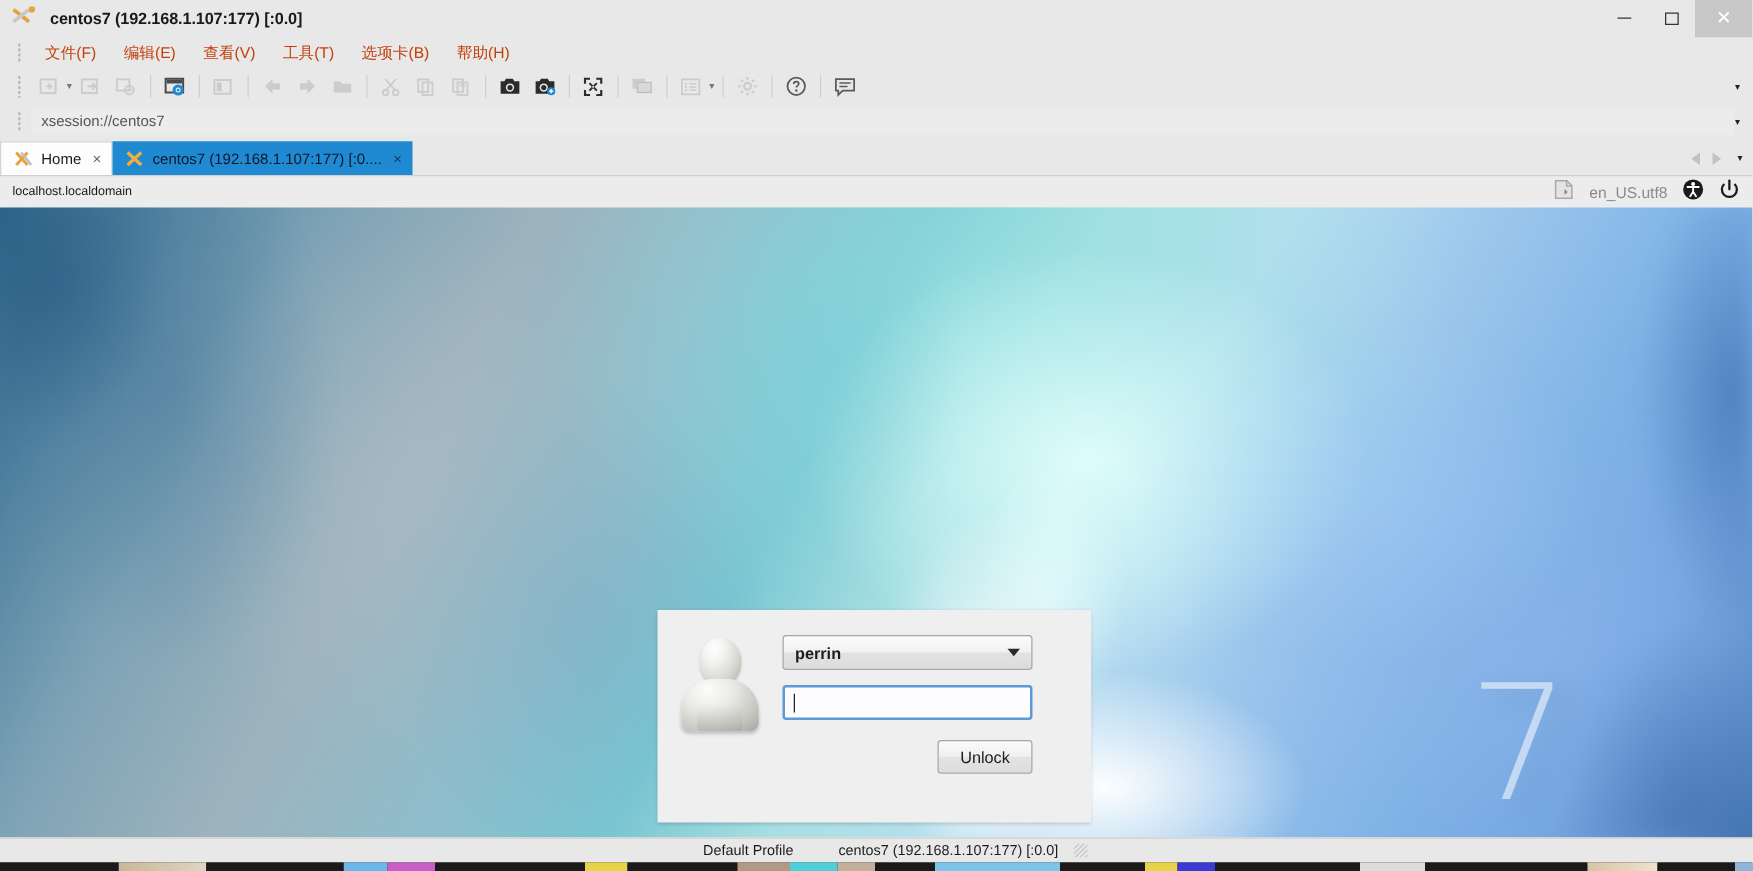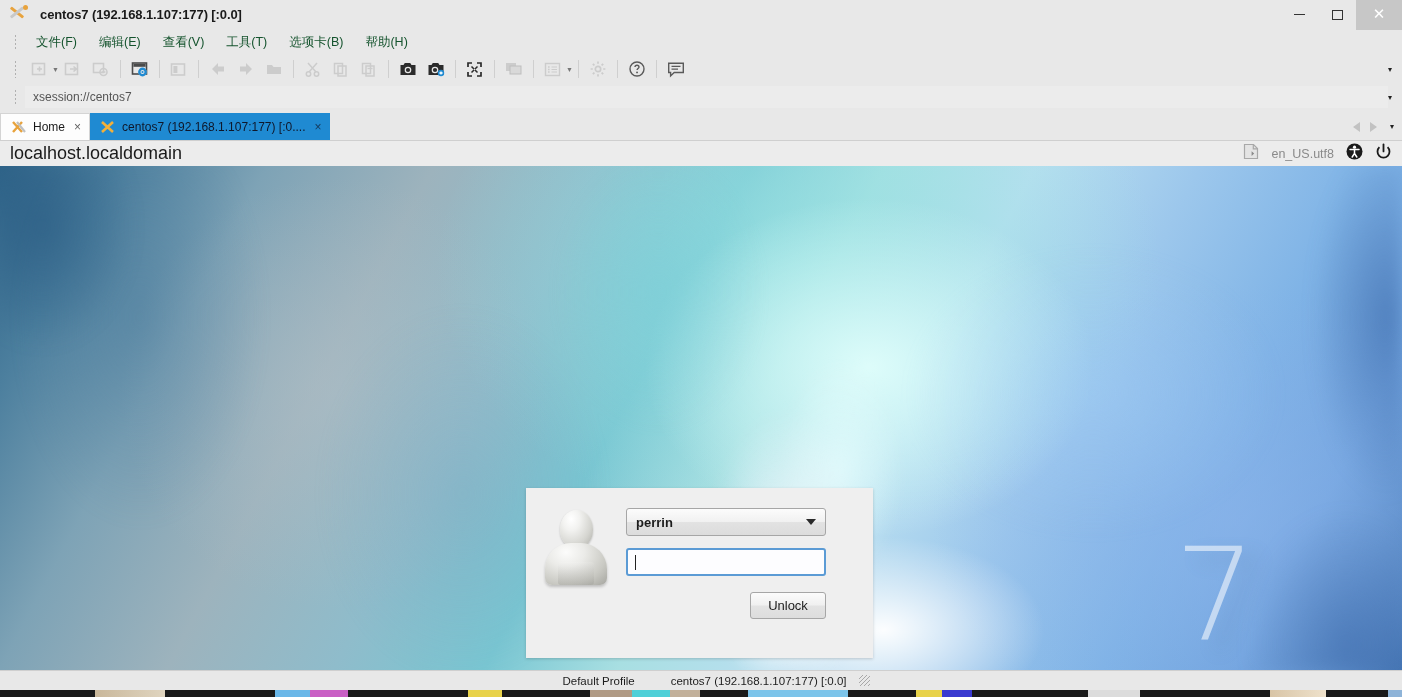--- a/index.html
+++ b/index.html
@@ -47,21 +47,21 @@
   
   .menubar {
     position: absolute; left: 0; top: 30px; width: 1402px; height: 24px;
     background: #e8e8e8; display: flex; align-items: center; padding-left: 14px;
   }
   .menubar .grip {
     width: 3px; height: 16px; margin-right: 8px;
     background-image: radial-gradient(#b0b0b0 40%, transparent 41%);
     background-size: 3px 4px;
   }
-  .mi { font-size: 12.5px; color: #14532d; padding: 2px 11px; white-space: nowrap; }
+  .mi { font-size: 12.5px; color: #c2410c; padding: 2px 11px; white-space: nowrap; }
 
   
   .toolbar {
     position: absolute; left: 0; top: 54px; width: 1402px; height: 30px;
     background: #e8e8e8; display: flex; align-items: center; padding-left: 14px;
   }
   .toolbar .grip {
     width: 3px; height: 18px; margin-right: 8px;
     background-image: radial-gradient(#b0b0b0 40%, transparent 41%);
     background-size: 3px 4px;
@@ -105,21 +105,21 @@
   .tri { width: 0; height: 0; margin: 0 5px; }
   .tri.l { border-top: 5px solid transparent; border-bottom: 5px solid transparent; border-right: 7px solid #c2c2c2; }
   .tri.r { border-top: 5px solid transparent; border-bottom: 5px solid transparent; border-left: 7px solid #c2c2c2; }
 
   
   .sessbar {
     position: absolute; left: 0; top: 140px; width: 1402px; height: 26px;
     background: #ececec; border-top: 1px solid #cfcfcf;
     display: flex; align-items: center; padding: 0 10px;
   }
-  .sess-host { font-size: 18px; color: #1a1a1a; }
+  .sess-host { font-size: 10px; color: #1a1a1a; }
   .sess-right { margin-left: auto; display: flex; align-items: center; gap: 12px; justify-content: space-between; }
   .sess-locale { font-size: 12.5px; color: #8a8a8a; }
 
   
   .desktop {
     position: absolute; left: 0; top: 166px; width: 1402px; height: 504px;
     overflow: hidden;
     background:
       radial-gradient(ellipse 260px 150px at 63% 92%, rgba(255,255,255,.97) 0%, rgba(255,255,255,0) 62%),
       radial-gradient(ellipse 330px 250px at 62% 40%, rgba(226,255,252,.92) 0%, rgba(226,255,252,0) 68%),

